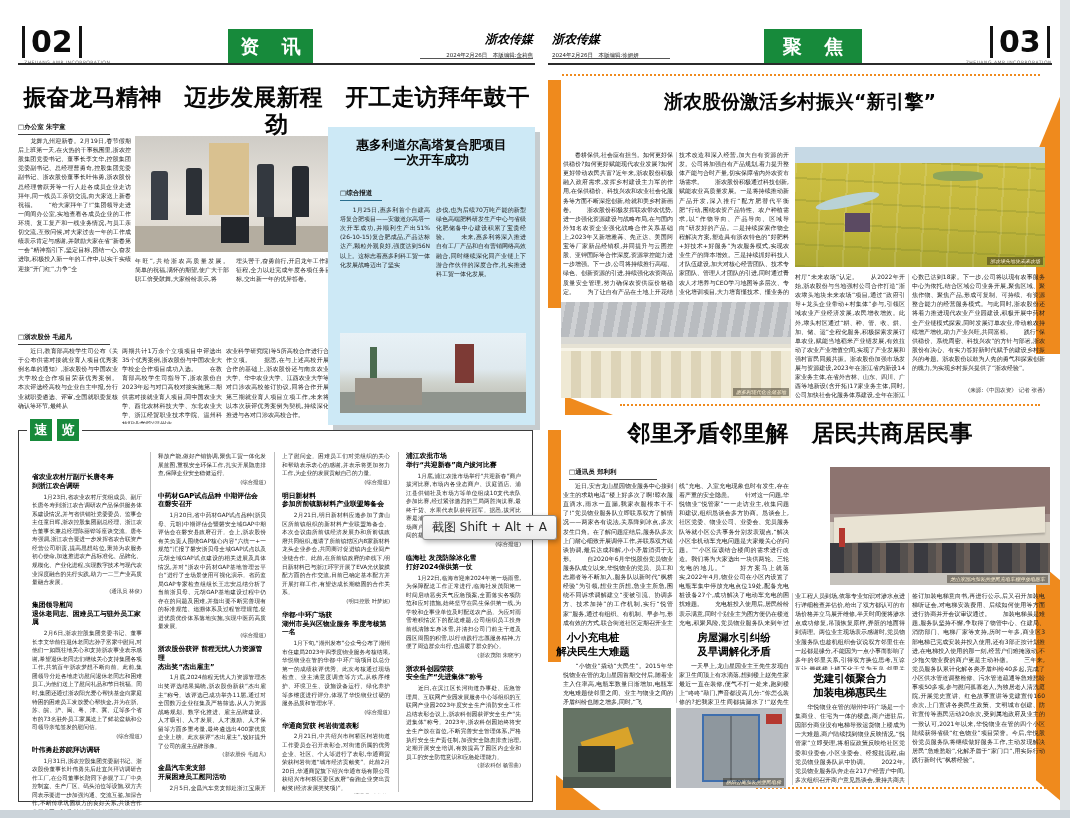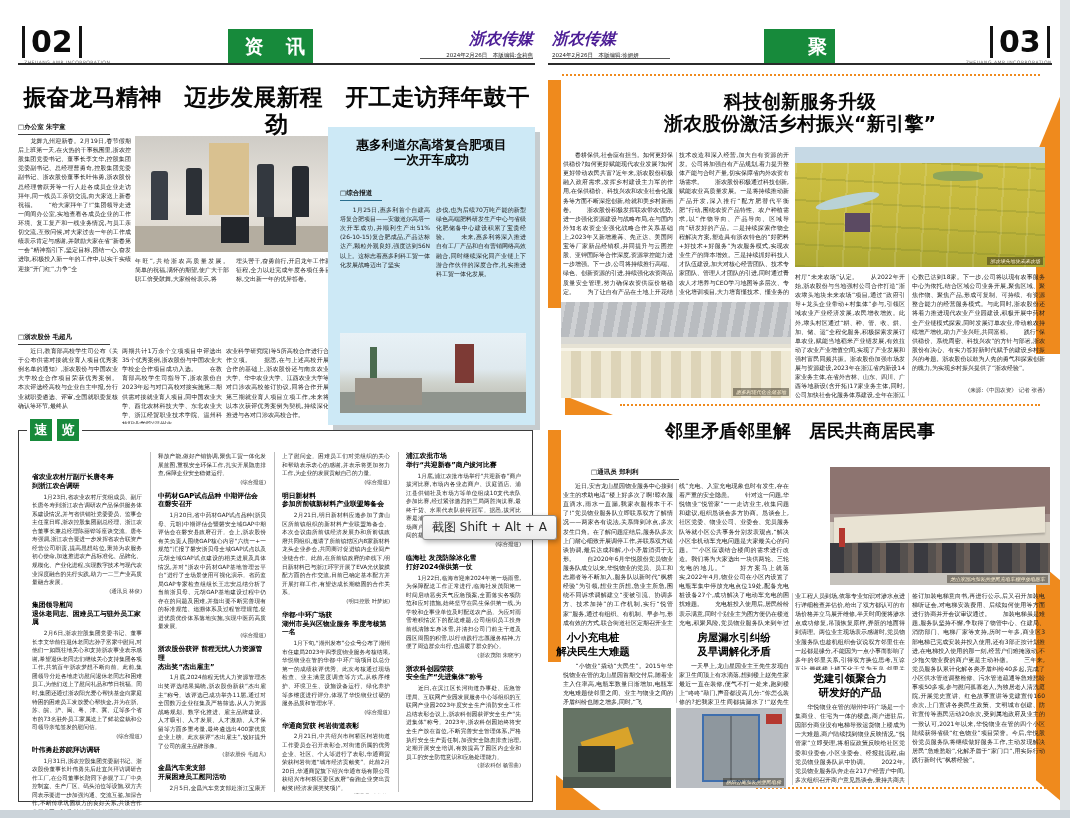--- a/index.html
+++ b/index.html
@@ -7,22 +7,22 @@
   #canvas{position:relative;width:1070px;height:818px;background:#eef0f2;overflow:hidden}
   .abs{position:absolute}
   #paper{left:0;top:0;width:1060px;height:810px;background:#ffffff}
   .edge-b{left:0;top:810px;width:1070px;height:8px;background:#ccd4da}
   .edge-r{left:1060px;top:0;width:10px;height:810px;background:#e0e4e7}
   
   .pagenum{display:flex;align-items:center;gap:6px}
   .pagenum .bar{width:3px;height:32px;background:#141414}
   .pagenum .num{font-size:30px;font-weight:bold;color:#0c0c0c;line-height:32px}
   .corp{font-size:4.6px;color:#6a6a6a;letter-spacing:.5px}
-  .badge{background:#178a3b;color:#fff;font-weight:bold;font-size:19px;text-align:right;line-height:34px;letter-spacing:8px;text-indent:8px}
-  .masthead{color:#4c1d95;font-weight:bold;font-style:italic;font-family:"DejaVu Serif","Liberation Serif",serif;font-size:16px;line-height:18px}
+  .badge{background:#178a3b;color:#fff;font-weight:bold;font-size:19px;text-align:center;line-height:34px;letter-spacing:8px;text-indent:8px}
+  .masthead{color:#000000;font-weight:bold;font-style:italic;font-family:"DejaVu Serif","Liberation Serif",serif;font-size:12px;line-height:18px}
   .dateline{font-size:5.5px;color:#1d1d1d;margin-top:3px}
   .mastrule{height:1px;background:#555}
   .hdrule{height:2px;background:#2b2b2b}
   
   .h-xl{font-weight:bold;color:#060606;text-align:center;line-height:1.18}
   .byline{font-size:6.5px;font-weight:bold;color:#111;border-bottom:1px solid #444;padding-bottom:2px}
   .bt{font-size:6px;line-height:1.52;text-align:justify;color:#232323;overflow:hidden}
   .subhd{font-size:10.5px;font-weight:bold;text-align:center;line-height:1.3;color:#000;white-space:pre-line}
   .prel{white-space:pre-line}
   
@@ -162,41 +162,40 @@
     <div class="sl-a">(浙农茂阳 朱晓宇)</div>
     <div class="sl-t">浙农科创园荣获
 安全生产“先进集体”称号</div>
     <div class="sl-b">　　近日,在滨江区长河街道办事处、应急管理局、互联网产业园发展服务中心等组织的互联网产业园2023年度安全生产消防安全工作总结表彰会议上,浙农科创园获评安全生产“先进集体”称号。2023年,浙农科创园始终将安全生产放在首位,不断完善安全管理体系,严格执行安全生产责任制,加强安全隐患排查治理,定期开展安全培训,有效提高了园区内企业和员工的安全防范意识和应急处理能力。</div>
     <div class="sl-a">(浙农科创 杨雪曲)</div>
   </div>
 
   <div class="abs masthead" style="left:552px;top:30px">浙农传媒</div>
   <div class="abs dateline" style="left:552px;top:49px;width:140px">2024年2月26日　本版编辑:徐妍妍</div>
   <div class="abs mastrule" style="left:552px;top:58px;width:118px"></div>
-  <div class="abs badge" style="left:764px;top:29px;width:71px;height:34px">聚 焦</div>
+  <div class="abs badge" style="left:764px;top:29px;width:98px;height:34px">聚 焦</div>
   <div class="abs pagenum" style="left:990px;top:26px">
     <span class="bar"></span>
     <span class="num">03</span>
     <span class="bar"></span>
   </div>
   <div class="abs corp" style="left:930px;top:60px;width:122px;text-align:right">ZHEJIANG AMP INCORPORATION</div>
   <div class="abs hdrule" style="left:548px;top:63px;width:504px"></div>
 
   <div class="abs dotted" style="left:562px;top:74px;width:478px"></div>
   <div class="abs orange" style="left:548px;top:80px;width:13px;height:228px"></div>
   <div class="abs orange" style="left:1036px;top:92px;width:26px;height:262px;clip-path:polygon(100% 0,100% 100%,0 100%,0 24%)"></div>
   <div class="abs orange" style="left:565px;top:396px;width:48px;height:19px;clip-path:polygon(0 0,100% 100%,0 100%)"></div>
   <div class="abs dotted" style="left:620px;top:404px;width:420px"></div>
   <div class="abs orange" style="left:548px;top:430px;width:13px;height:232px"></div>
   <div class="abs orange" style="left:1036px;top:560px;width:26px;height:242px;clip-path:polygon(0 0,100% 9%,100% 100%,0 91%)"></div>
   <div class="abs orange" style="left:556px;top:775px;width:46px;height:36px;clip-path:polygon(0 0,100% 100%,0 100%)"></div>
   <div class="abs dotted" style="left:756px;top:787px;width:290px"></div>
 
   <div class="abs h-xl" style="left:600px;top:90px;width:400px;font-size:19px">
-    <div>科技创新服务升级</div>
     <div>浙农股份激活乡村振兴“新引擎”</div>
   </div>
   <div class="abs bt" style="left:563px;top:150px;width:110px;height:148px">　　春耕保供,社会应有担当。如何更好保供稳价?如何更好赋能现代农业发展?如何更好带动农民共富?近年来,浙农股份积极融入政府需求,发挥乡村建设主力军的作用,在保供稳价、科技兴农和农业社会化服务等方面不断深挖创新,绘就和美乡村新画卷。　　浙农股份积极发挥联农带农优势,进一步强化资源建设与战略布局,在与国内外知名农资企业强化战略合作关系基础上,2023年又新增雅苒、先正达、美国阿宝等厂家新品经销权,并同提升与云图控股、亚钾国际等合作深度,资源掌控能力进一步增强。下一步,公司将持续推行高端、绿色、创新资源的引进,持续强化农资商品质量安全管理,努力确保农资供应价格稳定。　　为了让自有产品在土地上开花结果,浙农股份深入推进科工贸结合战略打造高端肥、药制造基地,持续推进自有工厂</div>
   <div class="abs bt" style="left:679px;top:150px;width:110px;height:148px">技术改造和深入经营,加大自有资源的开发。公司将加强自有产品规划,着力提升整体产能与合时产量,切实保障省内外农资市场需求。　　浙农股份积极通过科技创新,赋能农业高质量发展。一是将持续推动新产品开发,深入推行“配方肥替代平衡肥”行动,围绕农资产品特性、农户种植需求,以“作物导向、产品导向、区域导向”研发好的产品。二是持续探索作物全程解决方案,塑造具有浙农特色的“好肥料+好技术+好服务”为农服务模式,实现农业生产的降本增效。三是持续抓好科技人才队伍建设,加大对核心经营团队、技术专家团队、管理人才团队的引进,同时通过青农人才培养与CEO学习地图等多层次、专业化培训项目,大力培育懂技术、懂业务的复合型人才。　　浙农股份持续打造集成化服务新模式,积极推进现代农业社会化服务体系建设,介入耕地土壤治理领域,加快探索“全域土地整治+现代农业示范区建设+社会化服务”的“EPC+O”业务模式。2023年,先后中标兰溪、临海、湖州、岱山、永康等地项目,公司已承接土壤改良及土地治理施工面积近7万亩。在此基础上,公司创新“土地整治+未来农场建设+农业社会化服务”的为农服务新路径,其中浙农股份运营的翁家埠万亩水稻种植示范区核心区亩均产量达1530斤,较周边农户增产约100斤左右,同时亩均减少灌溉水量30%,用肥用药量减少15%,降低碳排放20%,实现节粮减损、绿色低碳,已获得浙江省农业农</div>
   <div class="abs vrule2" style="left:676px;top:152px;height:144px"></div>
 
   <div class="abs photo" style="left:795px;top:147px;width:250px;height:120px;background:linear-gradient(180deg,#c6d9e5 0%,#c6d9e5 13%,#cdc043 13%,#c3b73c 60%,#aca833 100%)">
     <div class="abs" style="left:0;top:13%;width:100%;height:87%;background:repeating-linear-gradient(93deg,rgba(255,255,255,.12) 0 2px,transparent 2px 26px),repeating-linear-gradient(3deg,rgba(120,130,40,.25) 0 2px,transparent 2px 22px)"></div>
     <div class="abs" style="left:8%;top:40%;width:26%;height:10%;background:#b9d2d6;border-radius:50%;transform:rotate(-12deg)"></div>
     <div class="abs" style="left:20%;top:55%;width:10%;height:16%;background:#5b4a62"></div>
@@ -207,22 +206,22 @@
   <div class="abs bt" style="left:912px;top:272px;width:133px;height:112px">心数已达到18家。下一步,公司将以现有农事服务中心为依托,结合区域公司业务开展,聚焦区域、聚焦作物、聚焦产品,形成可复制、可持续、有资源整合能力的经营服务模式。与此同时,浙农股份还将着力推进现代农业产业园建设,积极开展中药材全产业链模式探索,同时发展订单农业,带动粮农持续增产增收,助力产业兴旺,共同富裕。　　践行“保供稳价、系统周密、科技兴农”的方针与部署,浙农股份有决心、有实力答好新时代赋予的建设乡村振兴的考题。浙农股份以敢为人先的勇气和探索创新的魄力,为实现乡村振兴提供了“浙农经验”。</div>
   <div class="abs" style="left:912px;top:387px;width:133px;font-size:5.6px;text-align:right;color:#333">(来源:《中国农资》 记者 张番)</div>
   <div class="abs vrule2" style="left:908px;top:274px;height:122px"></div>
 
   <div class="abs photo" style="left:561px;top:302px;width:230px;height:96px;background:linear-gradient(180deg,#b9bcc0 0%,#b9bcc0 36%,#d8d8d4 36%,#d8d8d4 44%,#e6e2d4 44%)">
     <div class="abs" style="left:0;top:0;width:100%;height:36%;background:repeating-linear-gradient(100deg,rgba(255,255,255,.3) 0 5px,transparent 5px 14px)"></div>
     <div class="abs" style="left:0;bottom:0;width:100%;height:52%;background:repeating-linear-gradient(90deg,#efe9d4 0 10px,#ddd4b8 10px 20px);border-top:3px solid #f7f4e8"></div>
     <span class="cap">惠多利现代化仓储基地</span>
   </div>
 
-  <div class="abs h-xl" style="left:590px;top:420px;width:420px;font-size:18px">邻里矛盾邻里解　居民共商居民事</div>
-  <div class="abs byline" style="left:591px;top:468px;width:88px">□通讯员 郑利利</div>
+  <div class="abs h-xl" style="left:590px;top:420px;width:420px;font-size:23px">邻里矛盾邻里解　居民共商居民事</div>
+  <div class="abs byline" style="left:569px;top:468px;width:88px">□通讯员 郑利利</div>
 
   <div class="abs bt" style="left:563px;top:481px;width:110px;height:147px">　　近日,安吉龙山星园物业服务中心接到业主的求助电话“楼上好多次了啊!晾衣服直滴水,雨水一直漏,我家衣服根本干不了!”党员物业服务队立即联系双方了解情况——两家各有说法,关系降到冰点,多次发生口角。在了解问题症结后,服务队多次上门耐心细致开展调停工作,并联系双方磋谈协调,最后达成和解,小小矛盾消弭于无形。　　自2020年6月华悦股份党员物业服务队成立以来,华悦物业的党员、员工和志愿者等不断加入,服务队以新时代“枫桥经验”为引领,想业主所想,急业主所急,围绕不同诉求调解建立“变被引流、协调多方、技术加持”的工作机制,实行“悦管家”服务,通过有组织、有机制、早参与,形成有效的方式,联合街道社区定期召开业主恳谈会,倾听业主心声,将矛盾化解在源头,化解在萌芽,解决在前端,用“红色物业”点亮社区,用实际行动践行和丰富新时代“枫桥经验”的使命担当。</div>
   <div class="abs subhd prel" style="left:538px;top:631px;width:110px">小小充电桩
 解决民生大难题</div>
   <div class="abs bt" style="left:563px;top:661px;width:110px;height:44px">　　“小物业”撬动“大民生”。2015年华悦物业在管的龙山星园首期交付后,随着业主入住率高,电瓶车数量日渐增加,电瓶车充电难题使邻里之间、业主与物业之间的矛盾纠纷也随之增多,同时,“飞</div>
 
   <div class="abs bt" style="left:679px;top:481px;width:110px;height:147px">线”充电、入室充电现象也时有发生,存在着严重的安全隐患。　　针对这一问题,华悦物业“悦管家”一一走访业主,收集问题和建议,组织恳谈会多方协商。恳谈会上,社区党委、物业公司、业委会、党员服务队等就小区公共事务分别发表观点,“解决小区非机动车充电问题是大家最关心的问题。”“小区应该结合楼间的需求进行改造。我们将为大家选出一块供两轮、三轮充电的地儿。”　　好方案马上就落实,2022年4月,物业公司在小区内设置了电瓶车集中停放充电点位19处,配备充电桩设备27个,成功解决了电动车充电的困扰难题。　　充电桩投入使用后,居民纷纷表示满意,同时个别业主为图方便仍在楼道充电,积聚风险,党员物业服务队来到年过花甲的业主张阿姨家。在了解到</div>
   <div class="abs subhd prel" style="left:679px;top:631px;width:110px">房屋漏水引纠纷
 及早调解化矛盾</div>
   <div class="abs bt" style="left:679px;top:661px;width:110px;height:44px">　　一天早上,龙山星园业主王先生发现自家卫生间顶上有水滴落,想到楼上赵先生家最近一直在装修,便气不打一处来,跑到楼上“咚咚”敲门,声音都没高几分:“你怎么装修的?把我家卫生间都搞漏水了!”赵先生看了渗水情况后直说抱歉,表示愿意赔偿。王先生不了解行情且怒气难消,开口要价2000元,赵先生在咨询自家装修工人后,感觉价格过高,不愿意赔偿,双方就此争执不下,矛盾大有升级趋势。　　王先生找到“悦管家”寻求帮助,党员物业服务队立即到实地查看,确认了是楼上装修不当导致漏水,当即疏通到王先生电话进行沟通,在找到双方矛盾点后,物</div>
@@ -231,21 +230,21 @@
   <div class="abs photo" style="left:830px;top:467px;width:220px;height:118px;background:linear-gradient(180deg,#8d7470 0%,#8d7470 40%,#a5928e 40%,#a5928e 47%,#d9d3c6 47%)">
     <div class="abs" style="left:2%;top:38%;width:96%;height:22%;background:#e9e3d3;transform:skewY(-3deg);box-shadow:0 2px 2px rgba(0,0,0,.2)"></div>
     <div class="abs" style="left:0;bottom:10%;width:100%;height:26%;background:repeating-linear-gradient(90deg,#3a3a40 0 14px,#55504e 14px 22px,#6b5f58 22px 28px)"></div>
     <div class="abs" style="left:0;bottom:0;width:100%;height:10%;background:#c6c3bd"></div>
     <div class="abs" style="left:4%;top:52%;width:3%;height:16%;background:#b5382f"></div>
     <span class="cap">龙山家园内加装的便民充电车棚停放电瓶车</span>
   </div>
 
   <div class="abs bt" style="left:795px;top:591px;width:110px;height:79px">业工程人员到场,依靠专业知识对渗水点进行详细检查并估价,给出了双方都认可的市场价格并立马展开维修,半天时间便将渗水点成功修复,吊顶恢复原样,弄脏的地面得到清理。两位业主现场表示感谢时,党员物业服务队也趁机组织会议说双方邻里住在一起都是缘分,不能因为一点小事而影响了多年的邻里关系,引得双方换位思考,互谅互让,最终楼上楼下化干戈为玉帛,邻里关系更胜大从前。</div>
   <div class="abs subhd prel" style="left:795px;top:672px;width:110px">党建引领聚合力
-研发好的产品</div>
+加装电梯惠民生</div>
   <div class="abs bt" style="left:795px;top:702px;width:110px;height:84px">　　华悦物业在管的湖州中环广场是一个集商业、住宅为一体的楼盘,商户进驻后,因部分商业没有电梯导致运货物上楼成为一大难题,商户陆续找到物业反映情况,“悦管家”立即受理,将相应政策反映给社区党委和业委会,小区业委会、经报批流程,由党员物业服务队从中协调。　　2022年,党员物业服务队奔走在217户经营户中间,多次组织召开商户意见恳谈会,秉持共商共议“连心桥”,让小区居民共同参与决策,广泛征求商户同意后,</div>
   <div class="abs bt" style="left:912px;top:591px;width:133px;height:195px">签订加装电梯意向书,再进行公示,后又召开加装电梯听证会,对电梯安装费用、后续如何使用等方面进行协商并开会议审议通过。　　加装电梯虽是难题,服务队坚持不懈,争取得了物管中心、住建局、消防部门、电梯厂家等支持,历时一年多,商业区3部电梯已完成安装并投入使用,还有3部正按计划推进,在电梯投入使用的那一刻,经营户们难掩激动,不少拖欠物业费的商户更是主动补缴。　　三年来,党员服务队累计化解各类矛盾纠纷40多起,完成了小区供水管道调整检修、污水管道疏通等急难愁盼事项50多项,参与慰问孤寡老人,为独居老人清洗庭院,开展党史宣讲、红色故事宣讲等党建宣传160余次,上门宣讲各类民生政策、文明城市创建、防诈宣传等惠民活动20余次,受到属地政府及业主的一致认可,2021年以来,华悦物业在管的四个小区陆续获得省级“红色物业”项目荣誉。今后,华悦股份党员服务队将继续做好服务工作,主动发现解决居民“急难愁盼”,化解矛盾于“家门口”,用实际行动践行新时代“枫桥经验”。</div>
   <div class="abs vrule2" style="left:792px;top:593px;height:192px"></div>
   <div class="abs vrule2" style="left:908px;top:593px;height:192px"></div>
 
   <div class="abs photo" style="left:563px;top:708px;width:108px;height:80px;background:#667465">
     <div class="abs" style="left:18%;top:32%;width:46%;height:22%;background:#d9a32a;transform:rotate(-18deg)"></div>
     <div class="abs" style="left:14%;top:48%;width:34%;height:32%;background:#2f3633"></div>
     <div class="abs" style="left:0;bottom:0;width:100%;height:14%;background:#4e584e"></div>
   </div>

